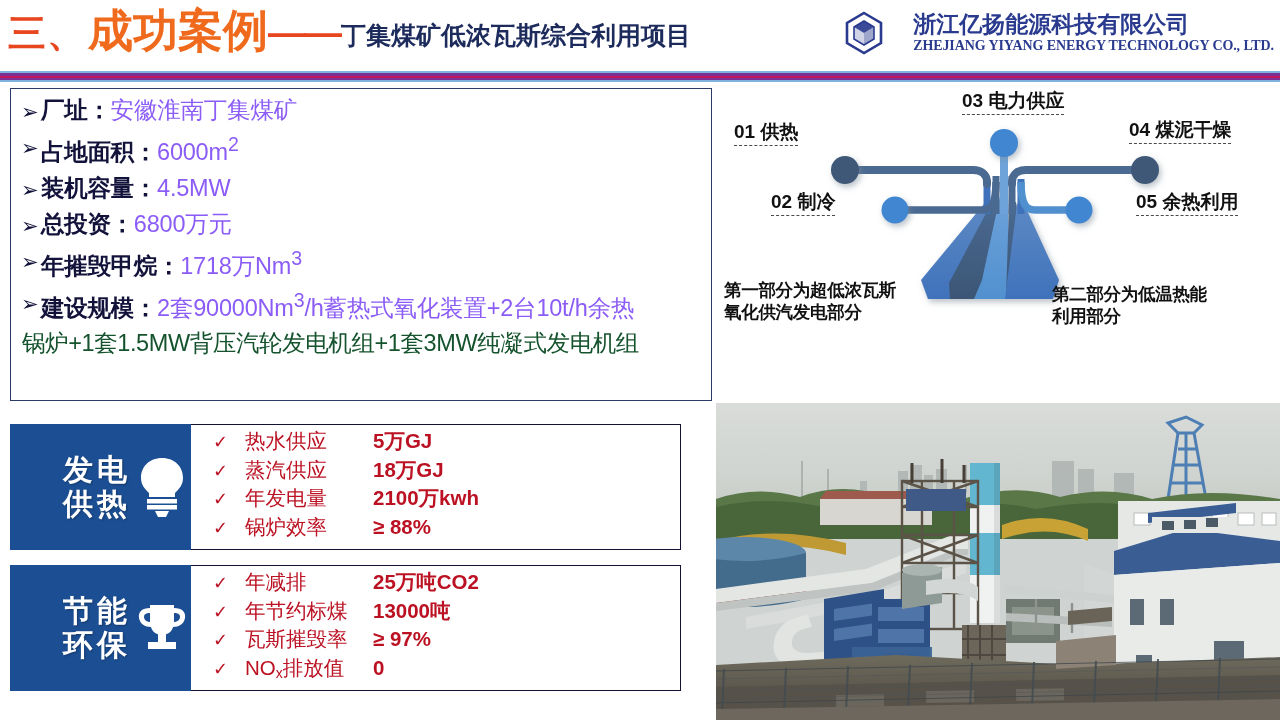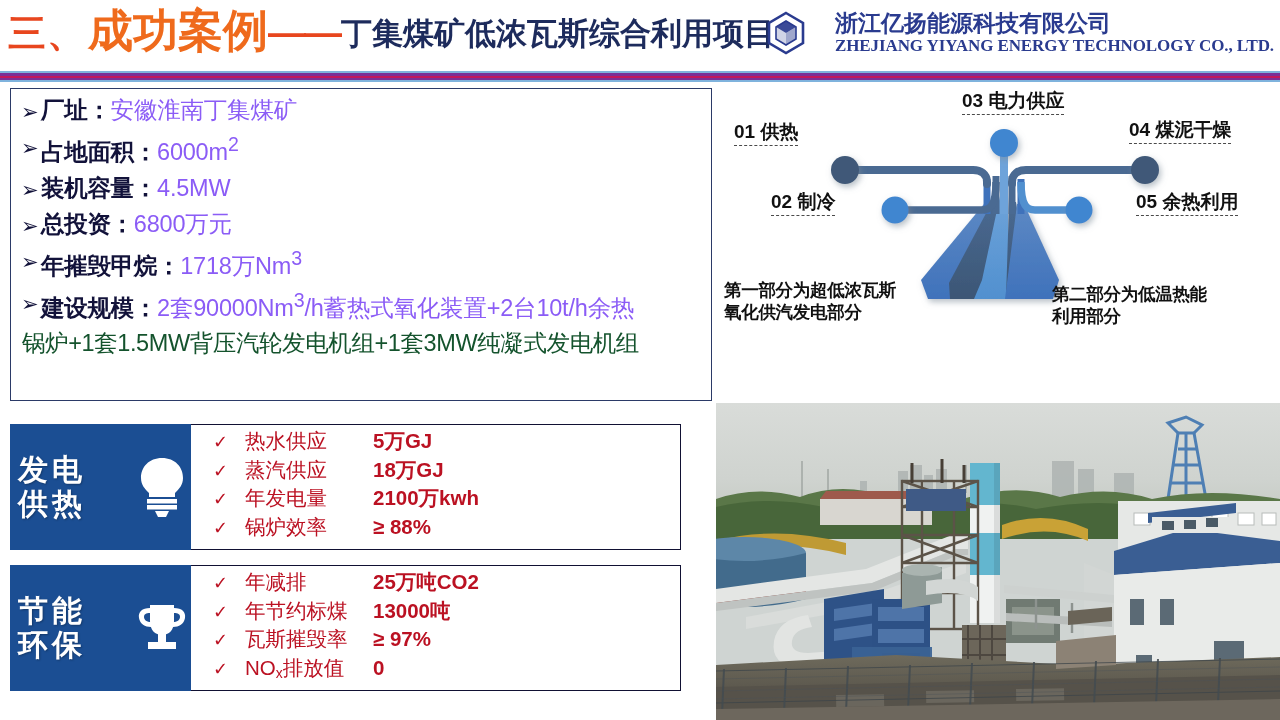--- a/index.html
+++ b/index.html
@@ -24,38 +24,38 @@
   }
   .title-main {
     font-size: 45px; font-weight: bold; color: #ef6a1c;
     line-height: 1; margin-left: 2px;
   }
   .title-dash {
     font-size: 38px; font-weight: bold; color: #e8461e;
     line-height: 1; letter-spacing: -2px;
   }
   .title-sub {
-    font-size: 31px; font-weight: bold; color: #1d2b5c;
+    font-size: 25px; font-weight: bold; color: #1d2b5c;
     line-height: 1; margin-left: 1px; position: relative; top: -2px;
   }
 
   
   #logo-block {
     position: absolute; right: 6px; top: 10px;
     display: flex; align-items: center; gap: 20px;
   }
   #logo-mark { width: 46px; height: 46px; flex: 0 0 auto; }
   #logo-text { margin-left: 6px; }
   .logo-cn {
     font-size: 23px; font-weight: bold; color: #2a3b8f;
     letter-spacing: 0px; line-height: 1.1; white-space: nowrap;
   }
   .logo-en {
     font-family: "Liberation Serif", "DejaVu Serif", serif;
-    font-size: 17px; font-weight: bold; color: #2a3b8f;
+    font-size: 14px; font-weight: bold; color: #2a3b8f;
     letter-spacing: -0.1px; line-height: 1.15; white-space: nowrap;
   }
 
   
   #divider { position: absolute; left: 0; top: 71px; width: 1280px; height: 11px; }
   #divider i { display: block; width: 100%; }
   .dv1 { height: 2px; background: #7fb3dd; }
   .dv2 { height: 3px; background: #7b2f96; }
   .dv3 { height: 2px; background: #c1185b; }
   .dv4 { height: 2px; background: #7b2f96; }
@@ -86,22 +86,22 @@
   }
   .row-big { letter-spacing: -0.6px; }
 
   
   .tag-card { position: absolute; display: flex; }
   #card-power  { left: 10px; top: 424px; }
   #card-saving { left: 10px; top: 565px; }
 
   .tag-badge {
     width: 181px; height: 126px; background: #1b4e93;
-    display: flex; align-items: center; justify-content: space-between;
-    gap: 12px; flex: 0 0 auto;
+    display: flex; align-items: center; justify-content: flex-end;
+    gap: 2px; flex: 0 0 auto;
   }
   .tag-badge-text {
     color: #ffffff; font-size: 30px; font-weight: bold;
     line-height: 1.12; letter-spacing: 4px;
     text-shadow: 1px 1px 2px rgba(0,0,0,.28);
     padding-left: 8px;
   }
   .tag-badge-icon { width: 58px; height: 66px; flex: 0 0 auto; }
 
   .tag-table {

